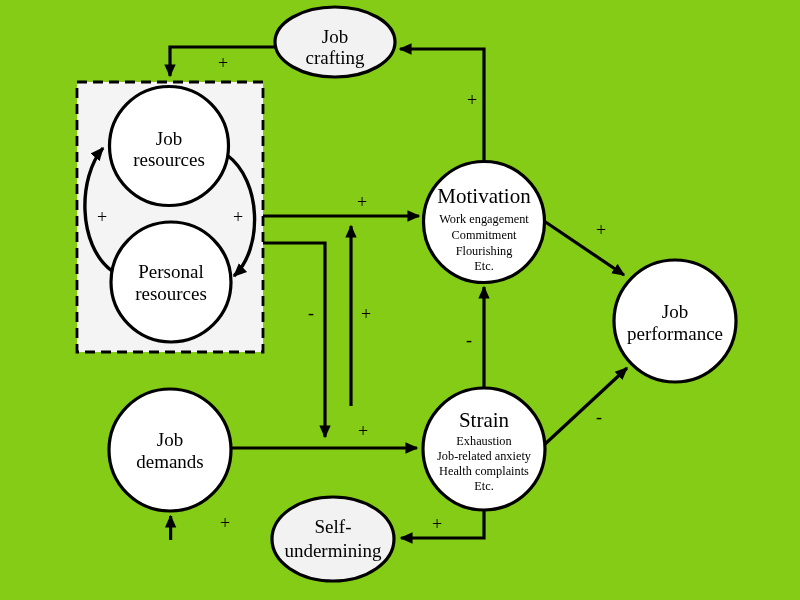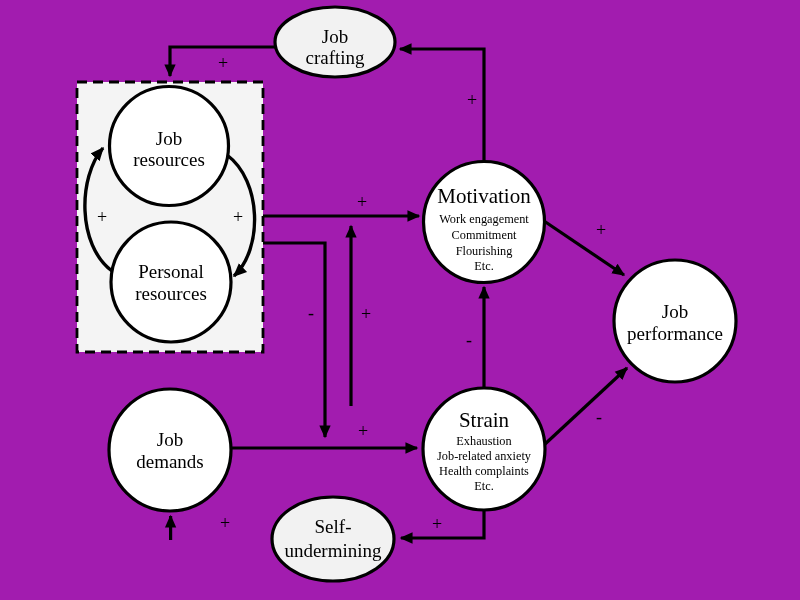--- a/index.html
+++ b/index.html
@@ -4,21 +4,21 @@
 <style>
   html, body {
     margin: 0;
     padding: 0;
     background: #ffffff;
   }
   .stage {
     position: relative;
     width: 800px;
     height: 600px;
-    background: #a21caf;
+    background: #84cc16;
     font-family: "Liberation Serif", "DejaVu Serif", serif;
   }
   svg { display: block; }
   .edge {
     stroke: #000000;
     fill: none;
     stroke-width: 3.2;
   }
   .edge-loop { stroke-width: 3.4; }
   .shape { stroke: #000000; stroke-width: 3.2; }

